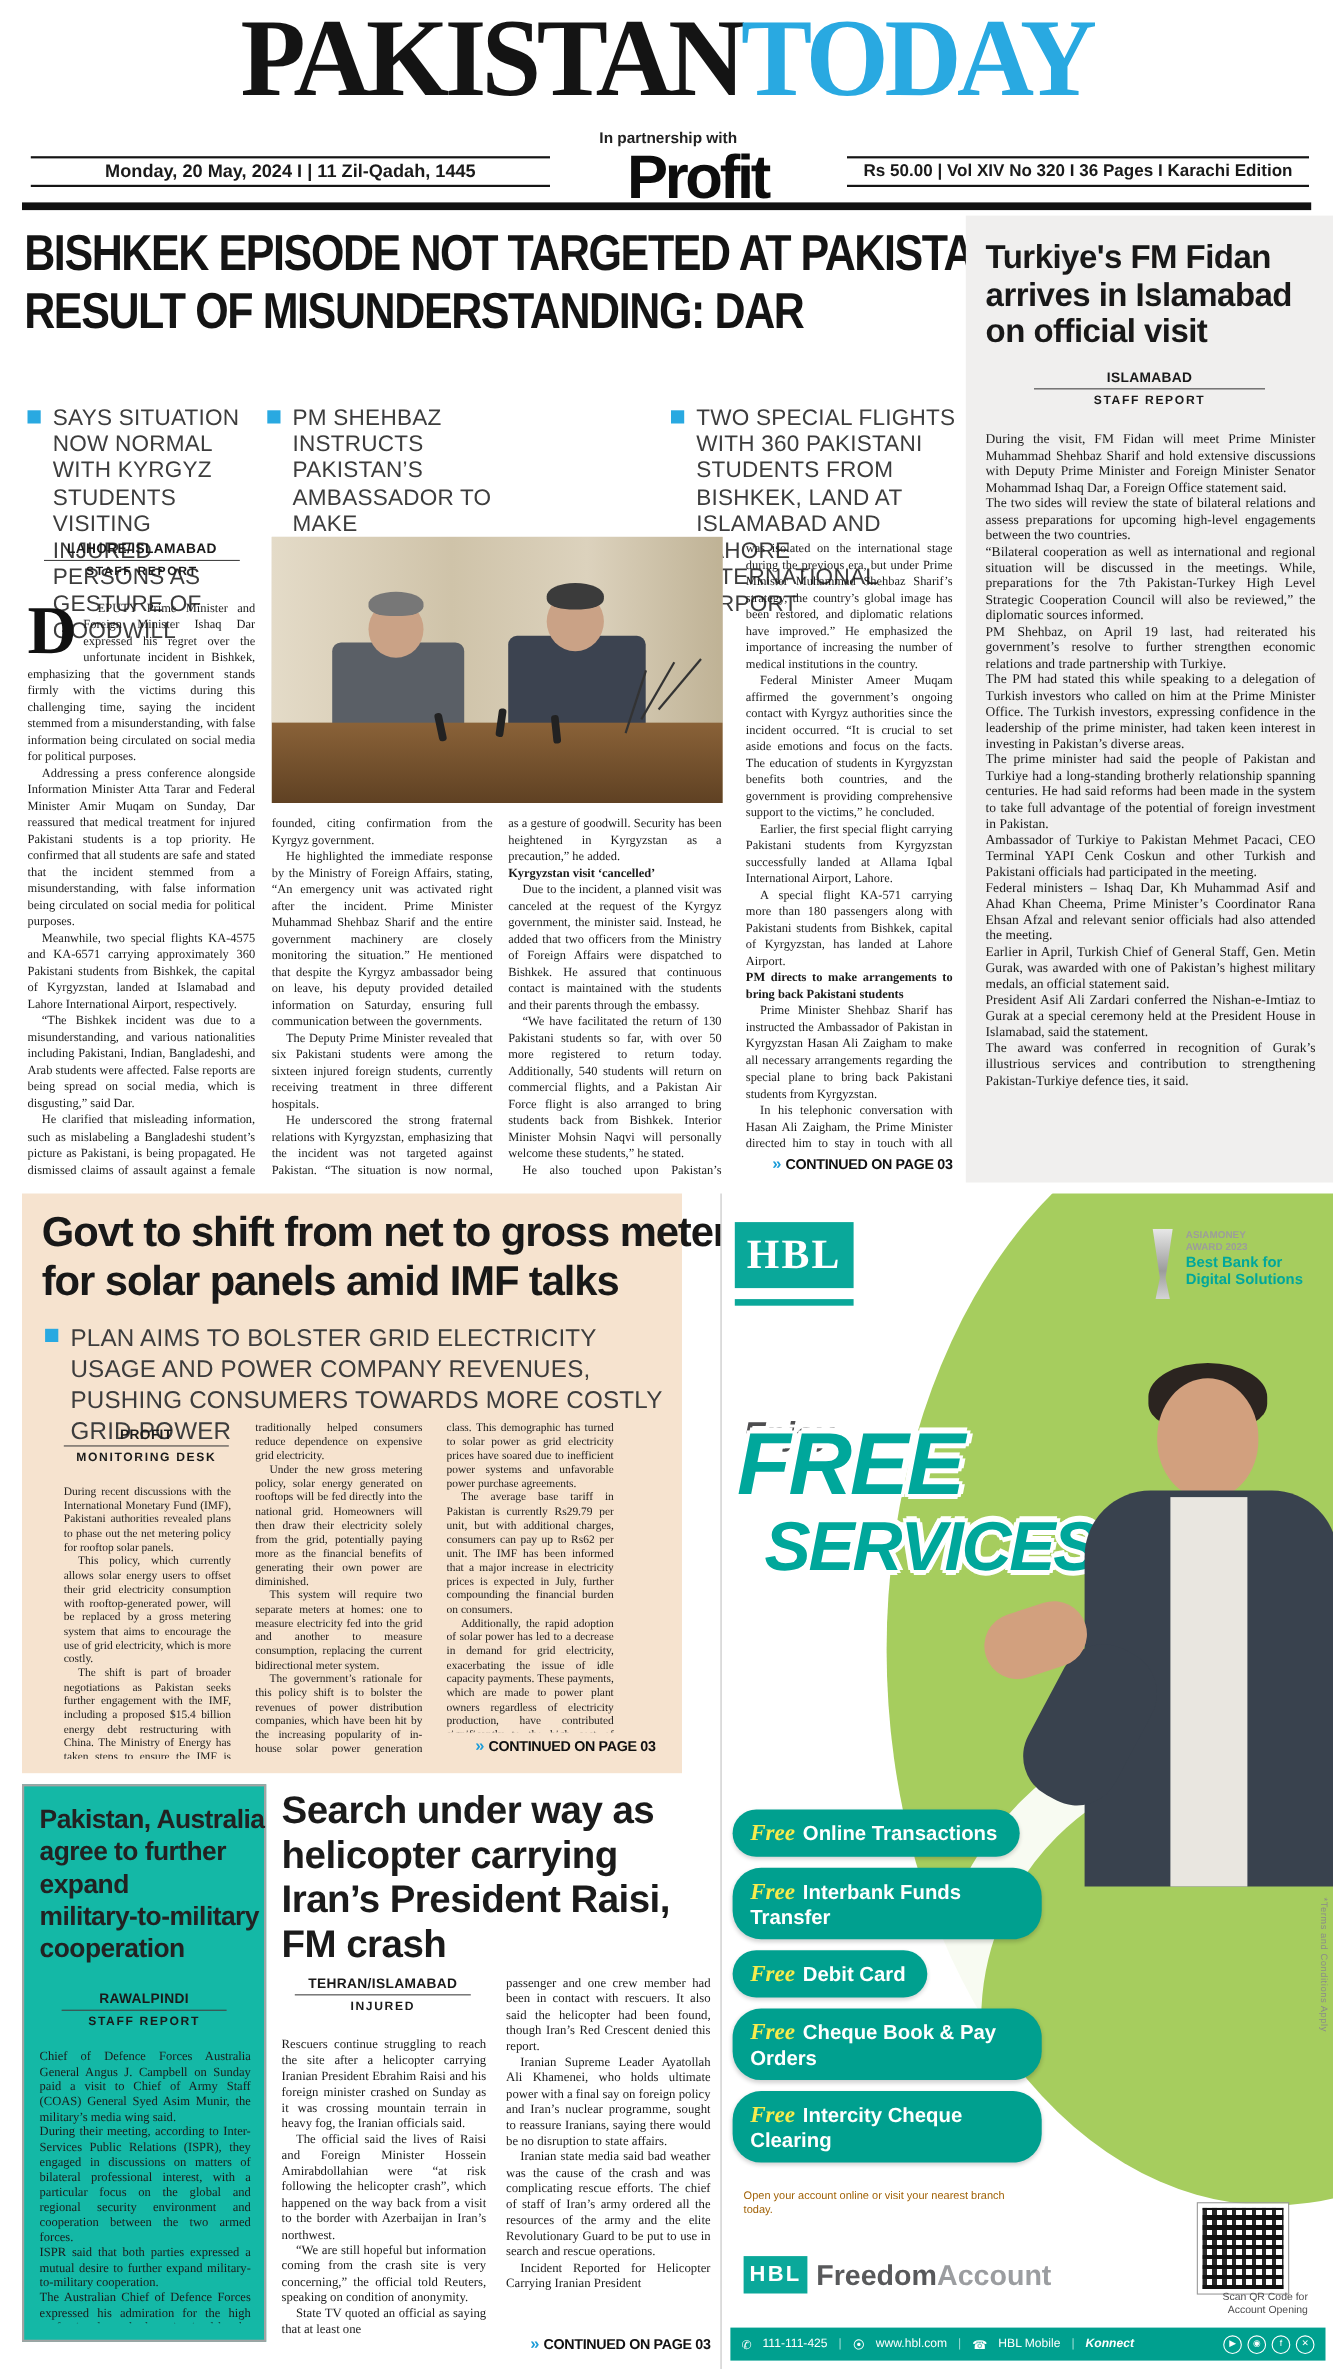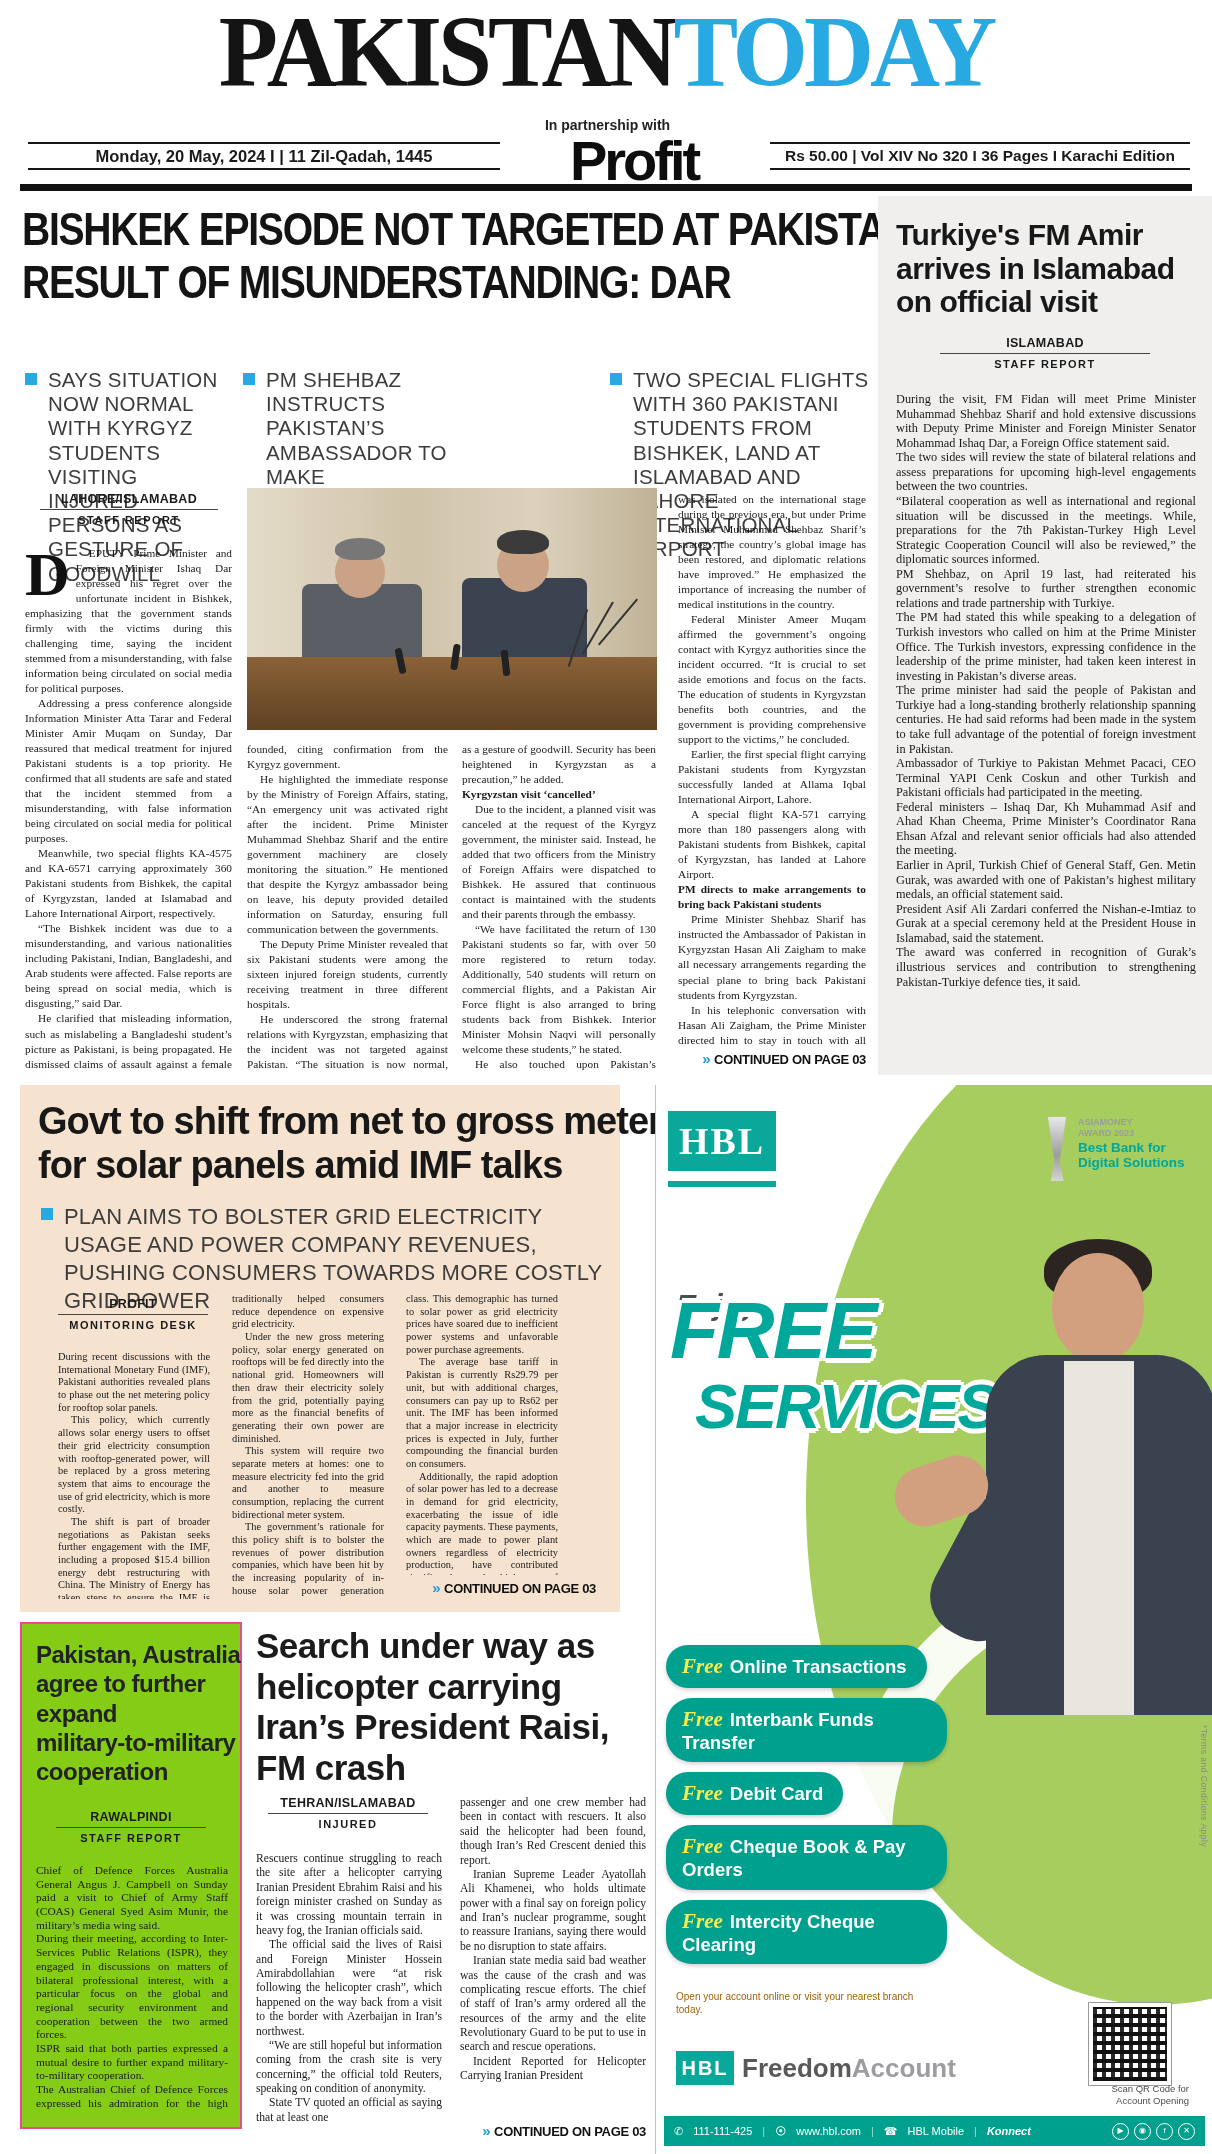--- a/index.html
+++ b/index.html
@@ -57,21 +57,21 @@
   .photo .hair{position:absolute;border-radius:50% 50% 40% 40%;background:#777;}
   .photo .table{position:absolute;left:0;bottom:0;width:100%;height:30%;
       background:linear-gradient(180deg,#8a6238,#5f4123);}
   .photo .mic{position:absolute;width:7px;height:26px;background:#222;border-radius:3px;}
   .photo .wire{position:absolute;width:2px;height:60px;background:#333;transform:rotate(18deg);}
 
   
   .graybox{background:#f0efee;}
   .box-hl{font-weight:800;color:#181818;}
   .peachbox{background:#f6e3cf;}
-  .ausbox{background:#84cc16;border:2px solid #ec4899;}
+  .ausbox{background:#14b8a6;border:2px solid #a3a3a3;}
 
   
   .ad{left:655px;top:1085px;width:557px;height:1069px;background:#fff;border-left:1px solid #c2c2c2;overflow:hidden;}
   .ad .leaf{position:absolute;left:150px;top:-90px;width:700px;height:1010px;border-radius:50%;background:#a6cd5e;}
   .ad .ring{position:absolute;left:190px;top:470px;width:470px;height:470px;border-radius:50%;
             border:46px solid rgba(255,255,255,.92);}
   .hbl-box{background:#0aa89a;color:#fff;display:flex;align-items:center;justify-content:center;
            font-weight:700;letter-spacing:2px;}
   .ad .enjoy{font-size:30px;font-style:italic;color:#4d4d4f;font-weight:700;margin-top:31px;}
   .ad .free-big{font-size:80px;font-weight:800;font-style:italic;color:#00a79b;letter-spacing:-2px;line-height:.95;
@@ -179,21 +179,21 @@
       <p class="ph">PM directs to make arrangements to bring back Pakistani students</p>
       <p>Prime Minister Shehbaz Sharif has instructed the Ambassador of Pakistan in Kyrgyzstan Hasan Ali Zaigham to make all necessary arrangements regarding the special plane to bring back Pakistani students from Kyrgyzstan.</p>
       <p>In his telephonic conversation with Hasan Ali Zaigham, the Prime Minister directed him to stay in touch with all Pakistani students and their families in Kyrgyzstan.</p>
     </div>
   <div class="abs continued" style="top:1050px;left:678px;width:188px;">
     <span class="chev">»&nbsp;</span><span>CONTINUED ON PAGE 03</span>
   </div>
 
   <div class="abs graybox" style="top:196px;left:878px;width:334px;height:879px;padding:0;">
     <div class="abs sans hl box-hl" style="top:22px;left:18px;width:300px;font-size:30px;line-height:1.12;letter-spacing:-.5px;">
-        <p>Turkiye's FM Amir</p>
+        <p>Turkiye's FM Fidan</p>
         <p>arrives in Islamabad</p>
         <p>on official visit</p>
       </div>
     <div class="abs dateline" style="top:140px;left:62px;width:210px;">
       <div class="city">ISLAMABAD</div>
       <div class="src">STAFF REPORT</div>
     </div>
     <div class="abs body noindent" style="top:196px;left:18px;width:300px;height:668px;font-size:12.3px;line-height:1.185;">
         <p>During the visit, FM Fidan will meet Prime Minister Muhammad Shehbaz Sharif and hold extensive discussions with Deputy Prime Minister and Foreign Minister Senator Mohammad Ishaq Dar, a Foreign Office statement said.</p>
         <p>The two sides will review the state of bilateral relations and assess preparations for upcoming high-level engagements between the two countries.</p>

